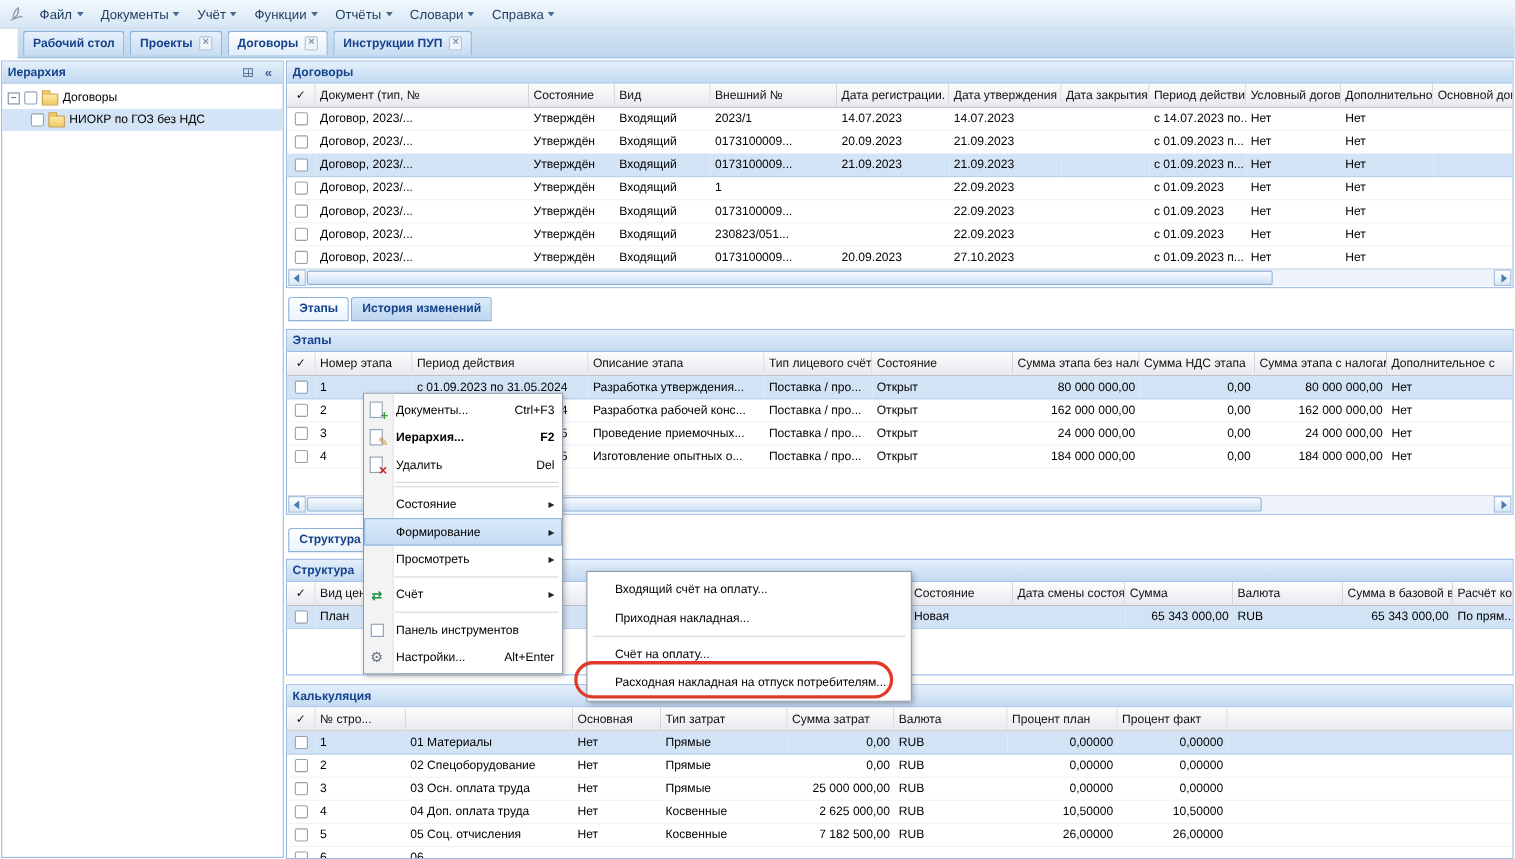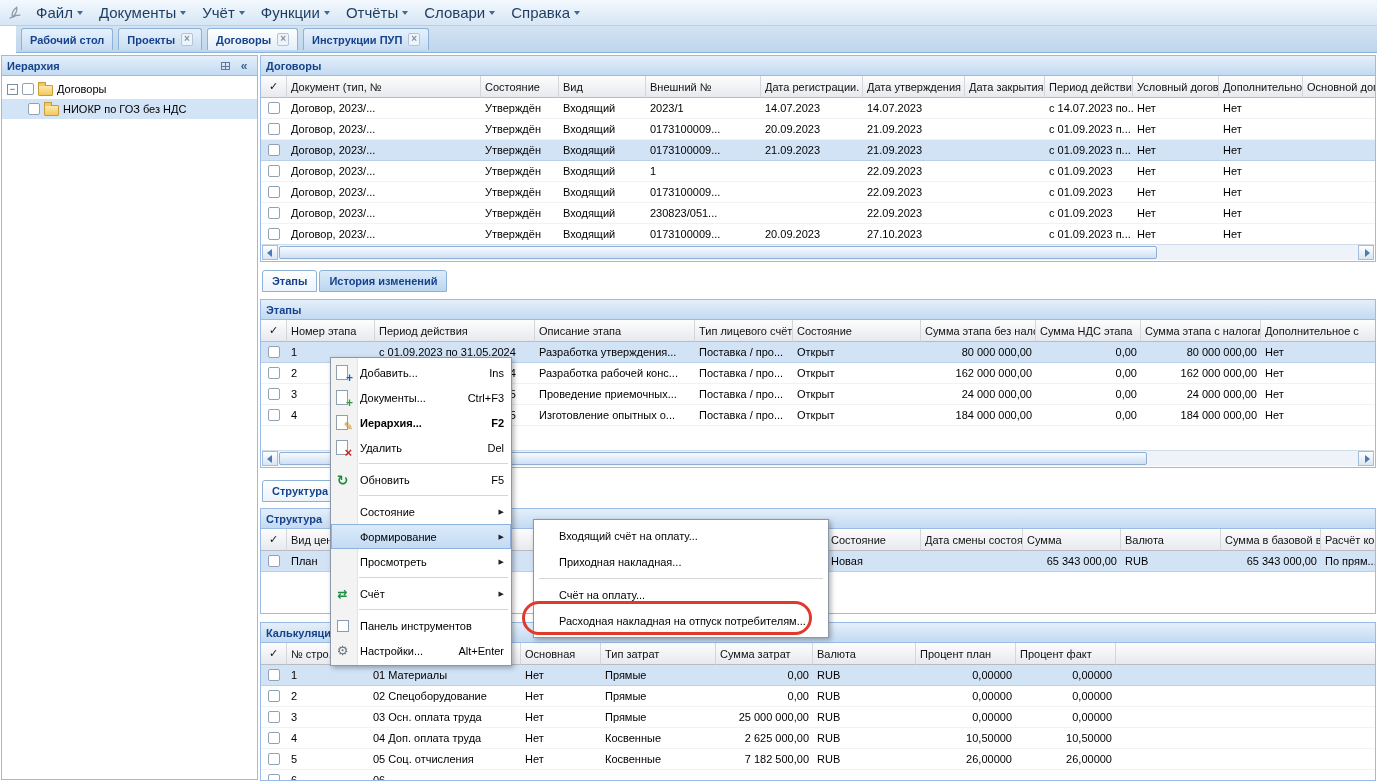--- a/index.html
+++ b/index.html
@@ -5,21 +5,21 @@
   * { margin:0; padding:0; box-sizing:border-box; }
   html,body { width:1377px; height:781px; }
   body { position:relative; overflow:hidden; background:#fff; color:#000;
          font-family:"Liberation Sans","DejaVu Sans",sans-serif; font-size:11px; }
 
   
   .menubar { position:absolute; left:0; top:0; width:100%; height:26px;
     background:linear-gradient(#f3f8fd,#d6e6f5); border-bottom:1px solid #b9cfe4;
     display:flex; align-items:center; padding-left:4px; }
   .logo { width:22px; height:20px; margin-right:2px; display:flex; align-items:center; justify-content:center; }
-  .mb-item { display:flex; align-items:center; gap:4px; padding:4px 8px; color:#1e3c5f; font-size:15px; cursor:default; }
+  .mb-item { display:flex; align-items:center; gap:4px; padding:4px 8px; color:#1e3c5f; font-size:12px; cursor:default; }
   .caret { width:0; height:0; border-left:3px solid transparent; border-right:3px solid transparent; border-top:4px solid #44688f; }
 
   
   .tabbar { position:absolute; left:16px; top:26px; width:100%; height:27px;
     background:linear-gradient(#d3e3f3,#bed6ec); border-bottom:1px solid #8db2d8;
     display:flex; align-items:center; padding-left:5px; gap:5px; }
   .tab { display:flex; align-items:center; gap:6px; height:22px; padding:0 8px;
     background:linear-gradient(#e7f1fc,#c8ddf2); border:1px solid #8db2d8; border-bottom:none;
     border-radius:3px 3px 0 0; color:#15428b; font-weight:bold; font-size:11px; }
   .tab.active { background:linear-gradient(#ffffff,#e2eefa); }
@@ -659,45 +659,35 @@
             </tr>
           </tbody>
       </table>
     </div>
   </div>
 
 </div>
 
 <div class="ctx-menu">
     <div class="menu-item">
-      <span class="mi-icon ico-add"></span>
-      <span class="mi-label">Добавить...</span>
-      <span class="mi-shortcut">Ins</span>
-    </div>
-    <div class="menu-item">
       <span class="mi-icon ico-copy"></span>
       <span class="mi-label">Документы...</span>
       <span class="mi-shortcut">Ctrl+F3</span>
     </div>
     <div class="menu-item bold">
       <span class="mi-icon ico-edit"></span>
       <span class="mi-label">Иерархия...</span>
       <span class="mi-shortcut">F2</span>
     </div>
     <div class="menu-item">
       <span class="mi-icon ico-delete"></span>
       <span class="mi-label">Удалить</span>
       <span class="mi-shortcut">Del</span>
     </div>
     <div class="menu-sep"></div>
-    <div class="menu-item">
-      <span class="mi-icon ico-refresh"></span>
-      <span class="mi-label">Обновить</span>
-      <span class="mi-shortcut">F5</span>
-    </div>
     <div class="menu-sep"></div>
     <div class="menu-item">
       <span class="mi-icon"></span>
       <span class="mi-label">Состояние</span>
       <span class="mi-arrow">▶</span>
     </div>
     <div class="menu-item active">
       <span class="mi-icon"></span>
       <span class="mi-label">Формирование</span>
       <span class="mi-arrow">▶</span>

